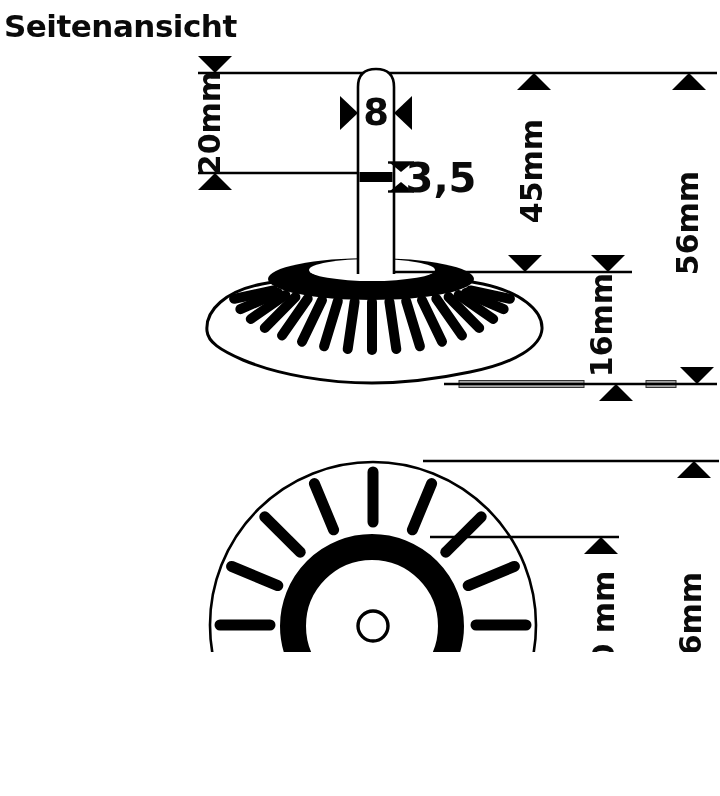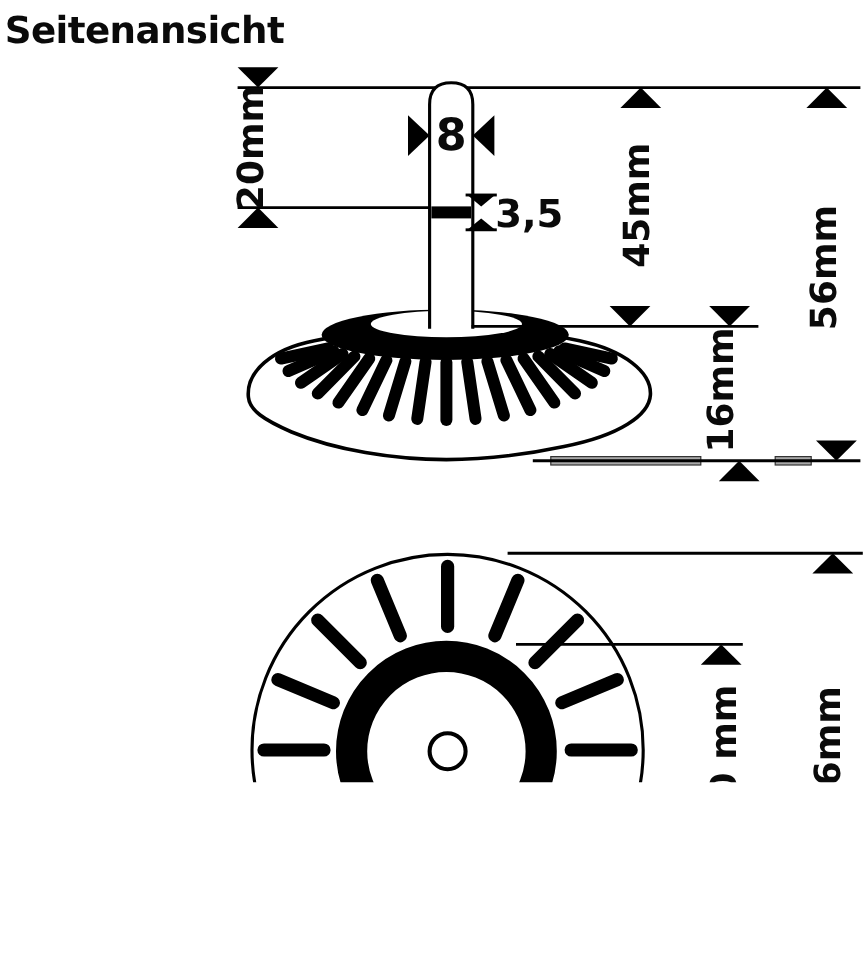--- a/index.html
+++ b/index.html
@@ -24,21 +24,21 @@
     width:130px;height:44px;
     display:flex;align-items:center;justify-content:center;
     font-weight:bold;
     font-size:30px;
     color:#0a0a0a;
     white-space:nowrap;
     line-height:1;
   }
   .rot{transform:rotate(-90deg);}
   .big{font-size:37px;}
-  .mid{font-size:32px;text-align:right;}
+  .mid{font-size:40px;text-align:right;}
 </style>
 </head>
 <body>
 
 <div class="canvas">
 
   <svg class="layer" width="720" height="796" viewBox="0 0 720 796">
 
     <g fill="none" stroke="#000" stroke-width="2.4">
 

